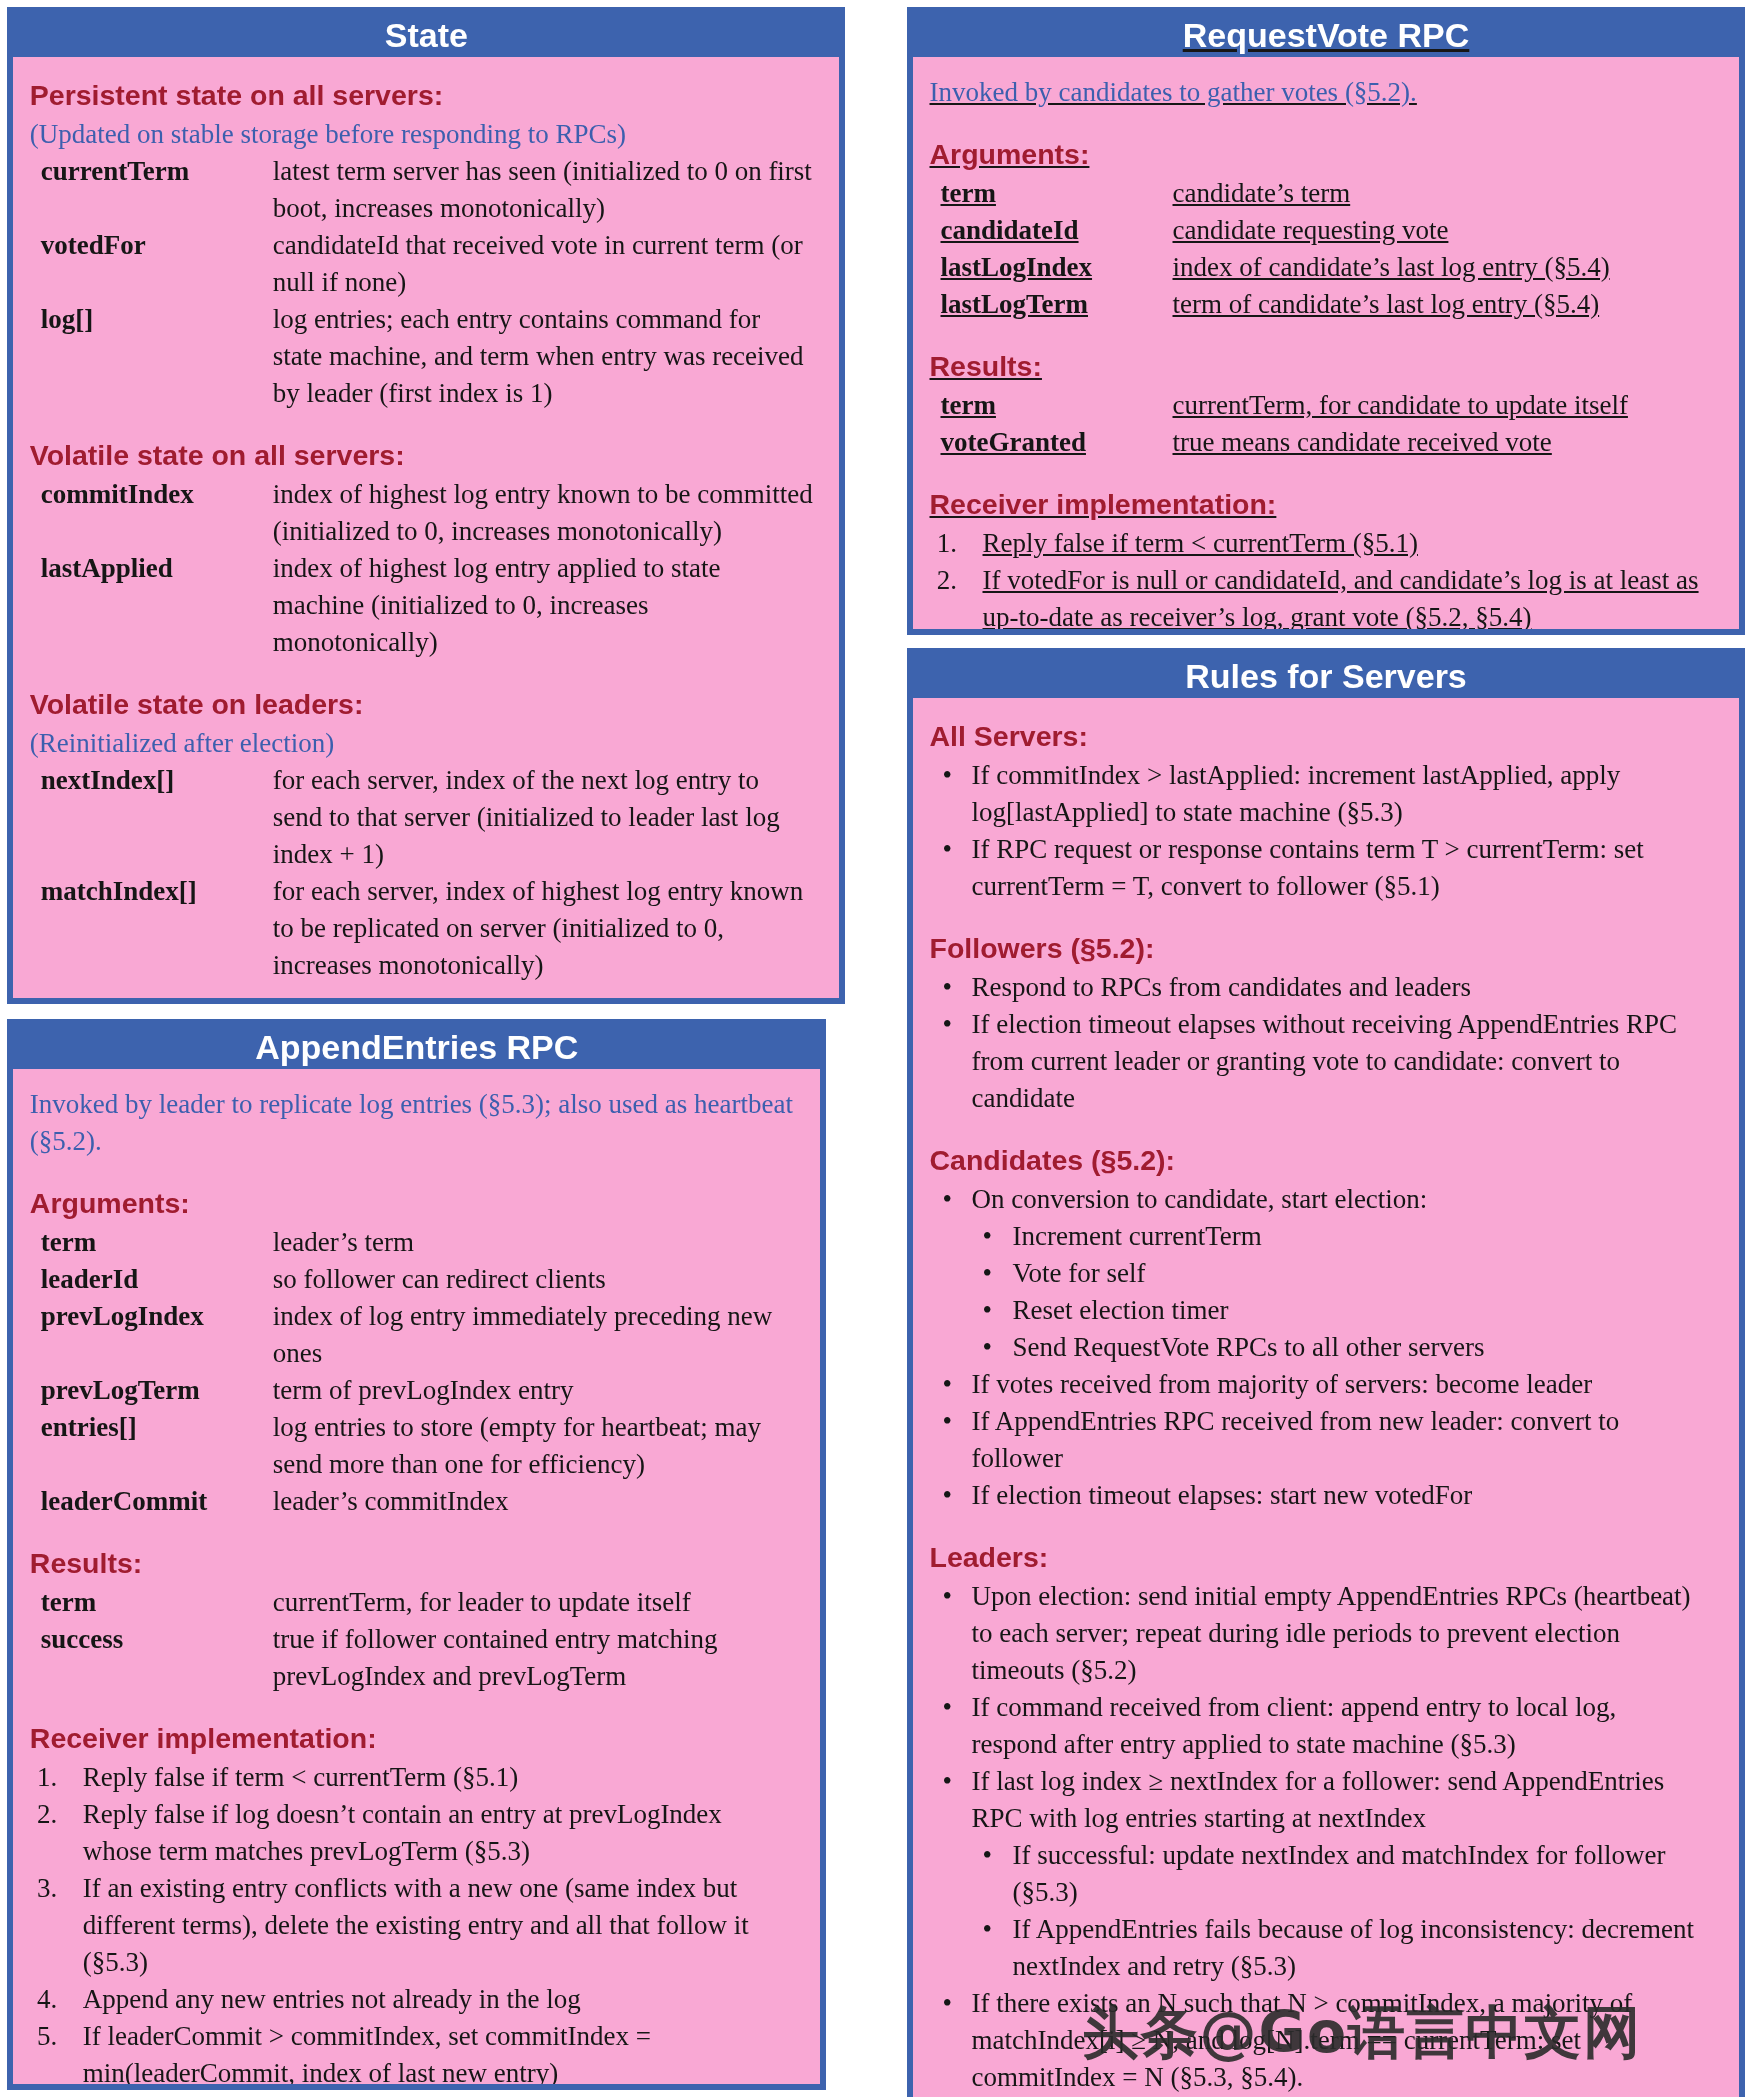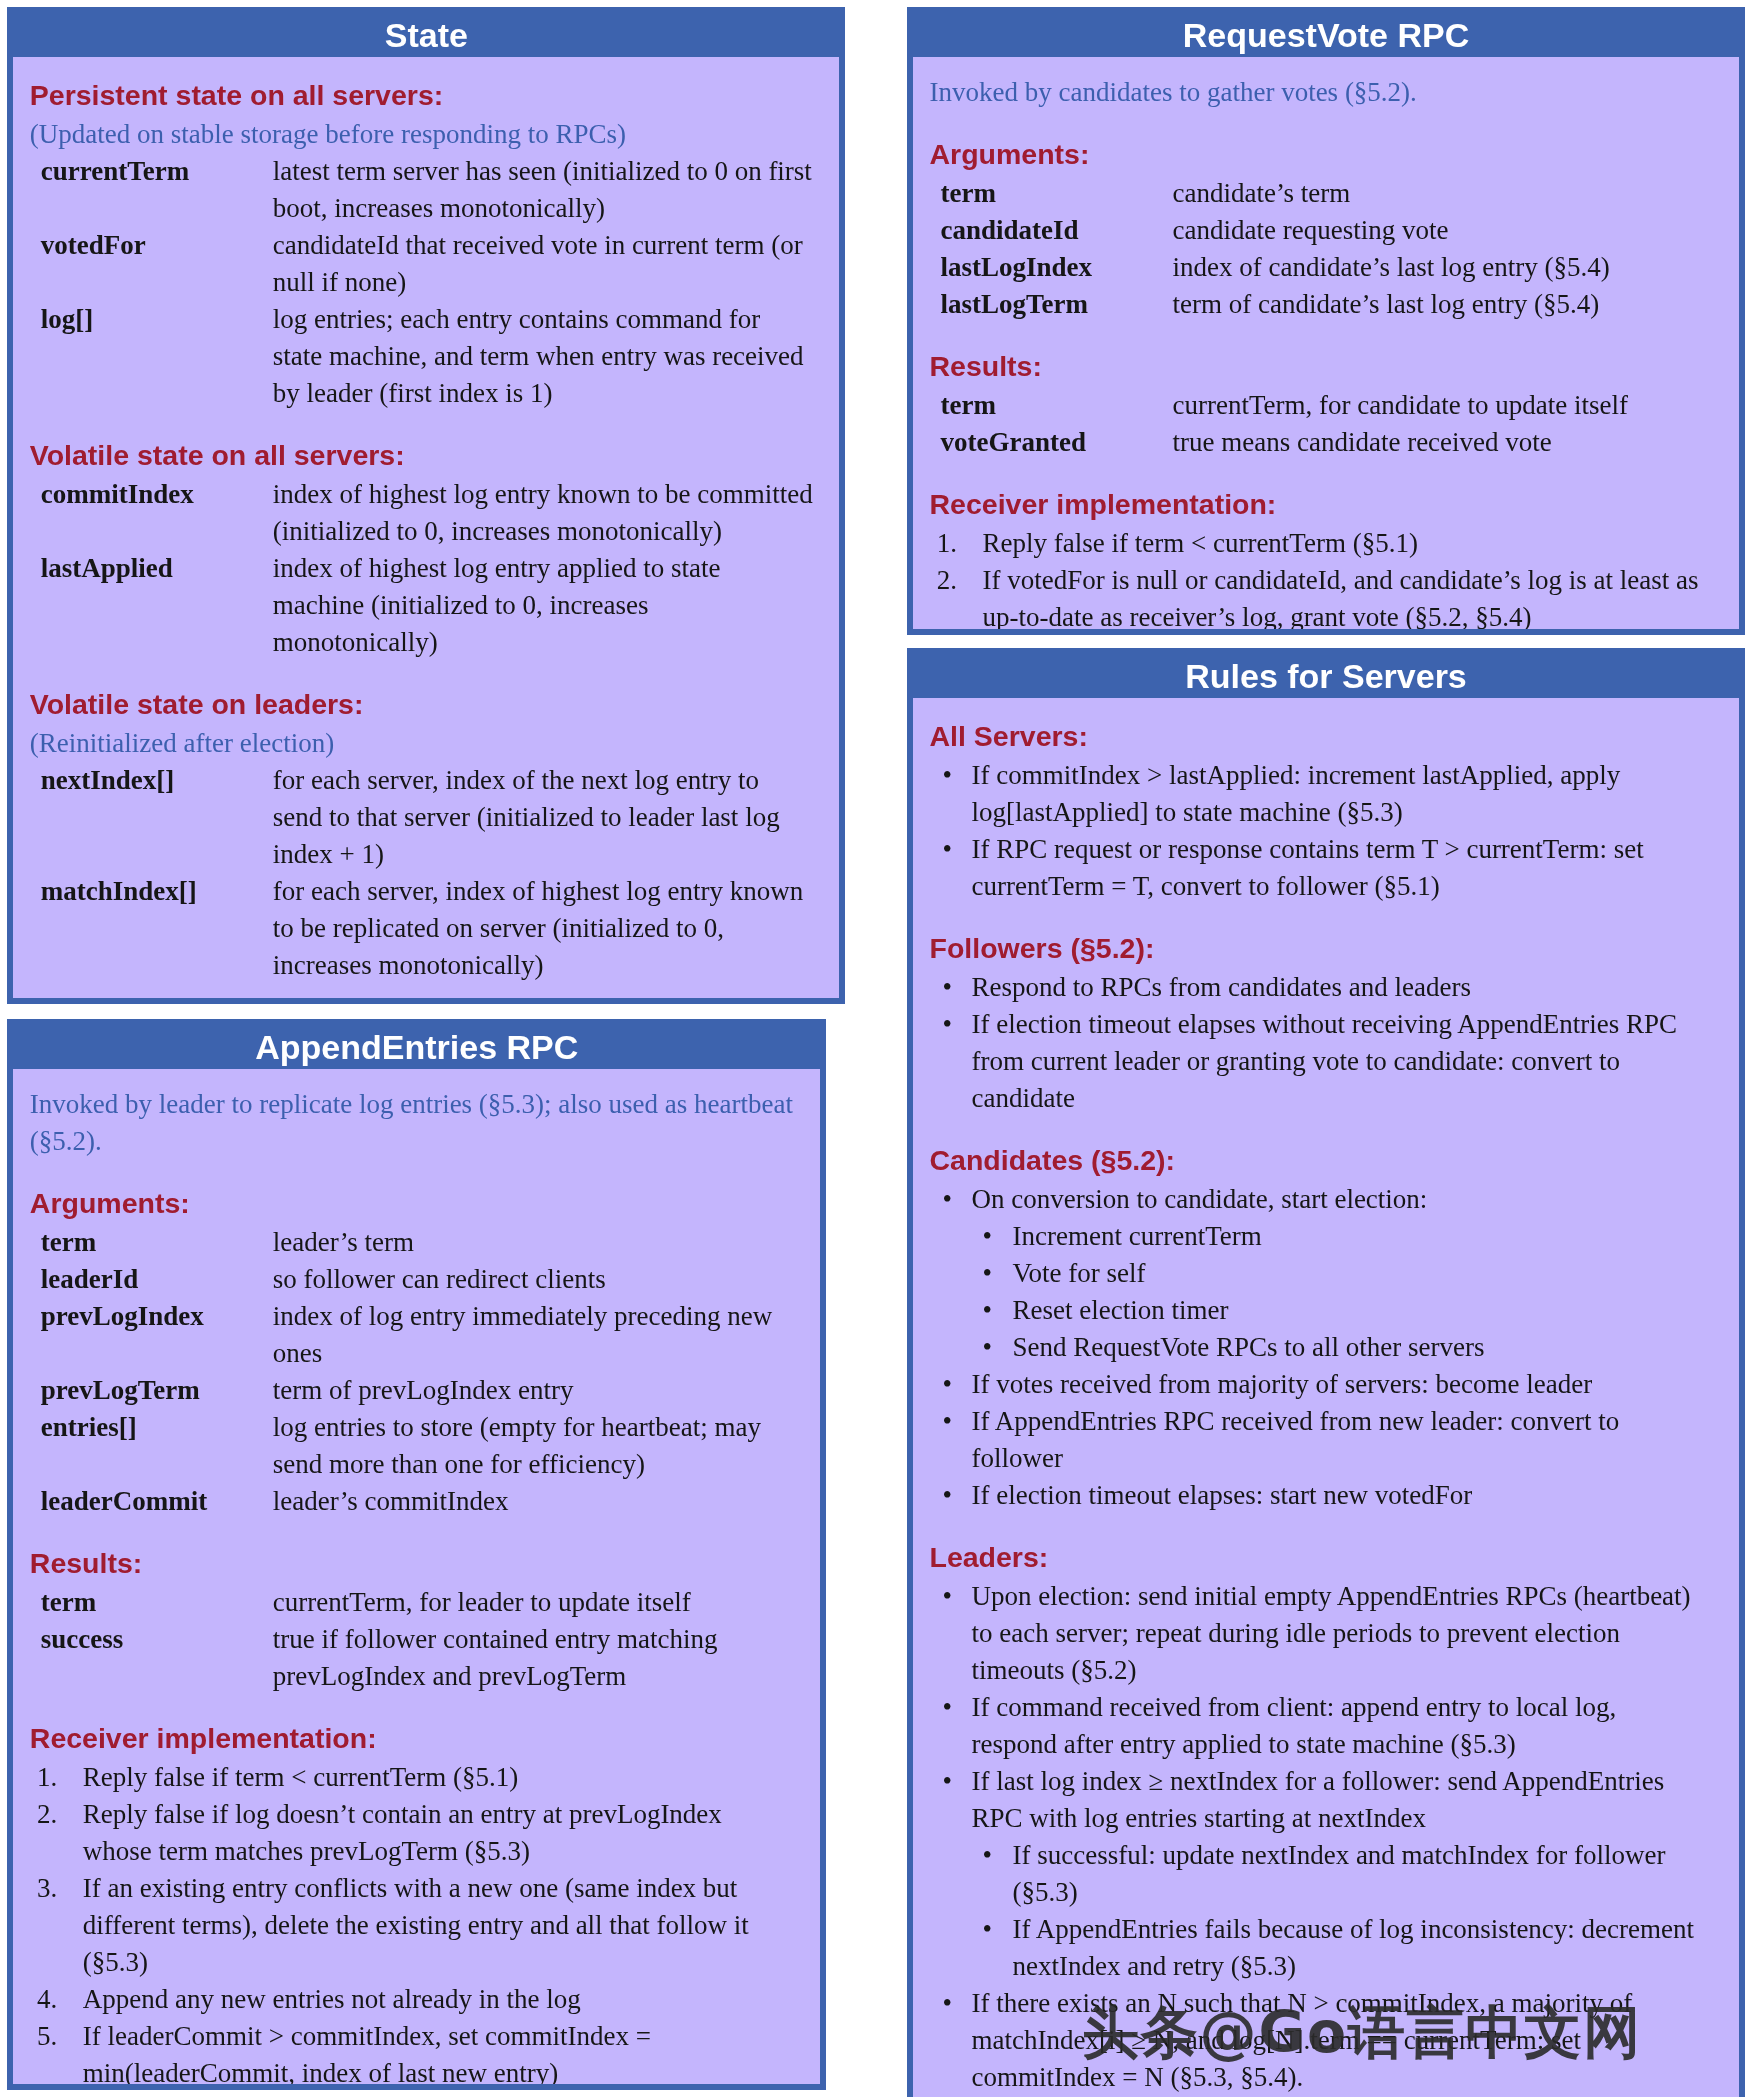--- a/index.html
+++ b/index.html
@@ -11,21 +11,21 @@
   }
   *{margin:0;padding:0;box-sizing:border-box;}
   html,body{background:#ffffff;}
   body{
     width:1752px;height:2097px;position:relative;
     font-family:"Liberation Serif", serif;color:var(--body-text);
   }
   .page{position:absolute;inset:0;background:#ffffff;}
   .box{
     position:absolute;border:6.4px solid var(--panel-blue);
-    background:#c4b5fd;overflow:hidden;
+    background:#f9a8d4;overflow:hidden;
   }
   .box-title{
     background:var(--panel-blue);color:var(--title-text);
     font-family:"Liberation Sans", sans-serif;font-weight:bold;
     font-size:34px;line-height:44px;height:44px;text-align:center;
   }
   .box-body{padding:11px 24px 0 16.5px;font-size:27px;line-height:37px;}
   .box-body > :first-child{margin-top:5.5px;}
   .sec-heading{
     color:var(--heading-red);font-family:"Liberation Sans", sans-serif;
@@ -38,21 +38,21 @@
   .defrow .desc{padding-right:1.8px;}
   .numlist{counter-reset:step;}
   .numitem{position:relative;padding-left:53px;padding-right:7.3px;counter-increment:step;}
   .numitem::before{content:counter(step) ".";position:absolute;left:7.3px;}
   .bullet{position:relative;padding-left:42px;padding-right:13px;}
   .bullet::before{content:"\2022";position:absolute;left:13px;}
   .bullet.sub{padding-left:83px;}
   .bullet.sub::before{left:53px;}
   #box-state{left:7.3px;top:7.3px;width:838px;height:997px;}
   #box-append{left:7.3px;top:1019px;width:819px;height:1071px;}
-  #box-reqvote{left:907px;top:7.3px;width:838px;height:628px;}
+  #box-reqvote{left:907px;top:7.3px;width:838px;height:628px;text-decoration:underline;}
   #box-rules{left:907px;top:648px;width:838px;height:1816px;}
   .watermark{
     position:absolute;left:1082px;top:2000px;z-index:5;
     font-family:"DejaVu Sans", sans-serif;font-weight:bold;
     font-size:57px;line-height:64px;color:rgba(42,42,42,0.9);
     white-space:nowrap;letter-spacing:1.8px;
   }
 </style>
 </head>
 <body>

